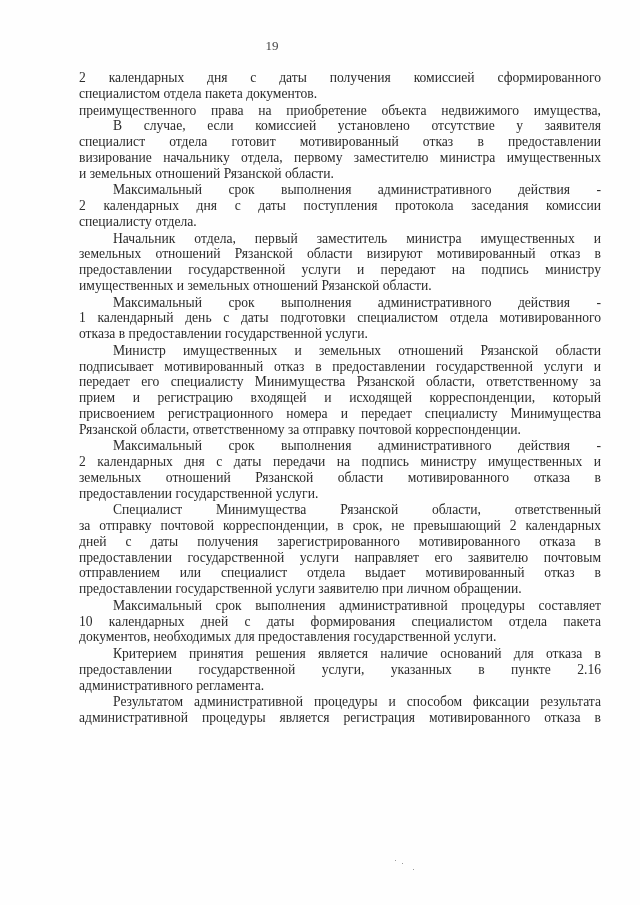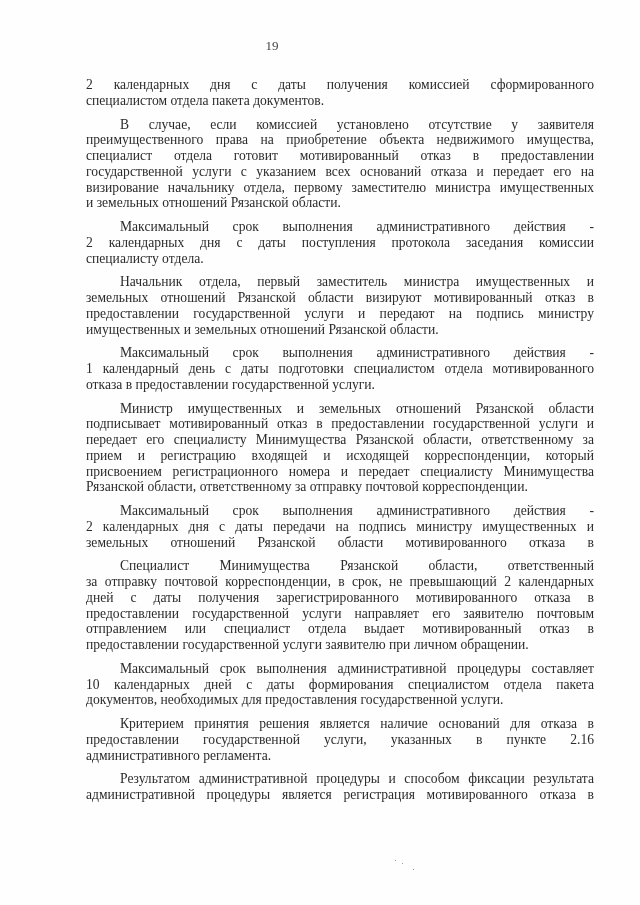--- a/index.html
+++ b/index.html
@@ -11,21 +11,21 @@
     }
     .page-number {
       position: absolute; top: 38px; left: 0; width: 544px; text-align: center;
       font-size: 13px; color: #444;
     }
     .body-text {
       position: absolute; left: 78px; top: 69px; width: 524px;
       font-size: 13.6px; line-height: 15.75px;
     }
     .para {
-      margin: 8px; text-align: justify; text-align-last: left;
+      margin: 1px; text-align: justify; text-align-last: left;
     }
     .line {
       display: block; text-align: justify; text-align-last: justify; white-space: nowrap;
       height: 15.75px; overflow: visible;
     }
     .line.last { text-align-last: left; }
     .line.indent { padding-left: 34px; }
     .artifact {
       position: absolute; width: 1px; height: 1px; background: #999;
     }
@@ -34,24 +34,23 @@
 <body>
 
 <div class="page">
   <div class="page-number">19</div>
   <div class="body-text" id="body-text">
       <div class="para">
         <span class="line">2 календарных дня с даты получения комиссией сформированного</span>
         <span class="line last">специалистом отдела пакета документов.</span>
       </div>
       <div class="para">
+        <span class="line">преимущественного права на приобретение объекта недвижимого имущества,</span>
         <span class="line indent">В случае, если комиссией установлено отсутствие у заявителя</span>
-        <span class="line">преимущественного права на приобретение объекта недвижимого имущества,</span>
         <span class="line">специалист отдела готовит мотивированный отказ в предоставлении</span>
-        <span class="line">государственной услуги с указанием всех оснований отказа и передает его на</span>
         <span class="line">визирование начальнику отдела, первому заместителю министра имущественных</span>
         <span class="line last">и земельных отношений Рязанской области.</span>
       </div>
       <div class="para">
         <span class="line indent">Максимальный срок выполнения административного действия -</span>
         <span class="line">2 календарных дня с даты поступления протокола заседания комиссии</span>
         <span class="line last">специалисту отдела.</span>
       </div>
       <div class="para">
         <span class="line indent">Начальник отдела, первый заместитель министра имущественных и</span>
@@ -69,20 +68,21 @@
         <span class="line">подписывает мотивированный отказ в предоставлении государственной услуги и</span>
         <span class="line">передает его специалисту Минимущества Рязанской области, ответственному за</span>
         <span class="line">прием и регистрацию входящей и исходящей корреспонденции, который</span>
         <span class="line">присвоением регистрационного номера и передает специалисту Минимущества</span>
         <span class="line last">Рязанской области, ответственному за отправку почтовой корреспонденции.</span>
       </div>
       <div class="para">
         <span class="line indent">Максимальный срок выполнения административного действия -</span>
         <span class="line">2 календарных дня с даты передачи на подпись министру имущественных и</span>
         <span class="line">земельных отношений Рязанской области мотивированного отказа в</span>
+        <span class="line last">предоставлении государственной услуги.</span>
       </div>
       <div class="para">
         <span class="line indent">Специалист Минимущества Рязанской области, ответственный</span>
         <span class="line">за отправку почтовой корреспонденции, в срок, не превышающий 2 календарных</span>
         <span class="line">дней с даты получения зарегистрированного мотивированного отказа в</span>
         <span class="line">предоставлении государственной услуги направляет его заявителю почтовым</span>
         <span class="line">отправлением или специалист отдела выдает мотивированный отказ в</span>
         <span class="line last">предоставлении государственной услуги заявителю при личном обращении.</span>
       </div>
       <div class="para">

